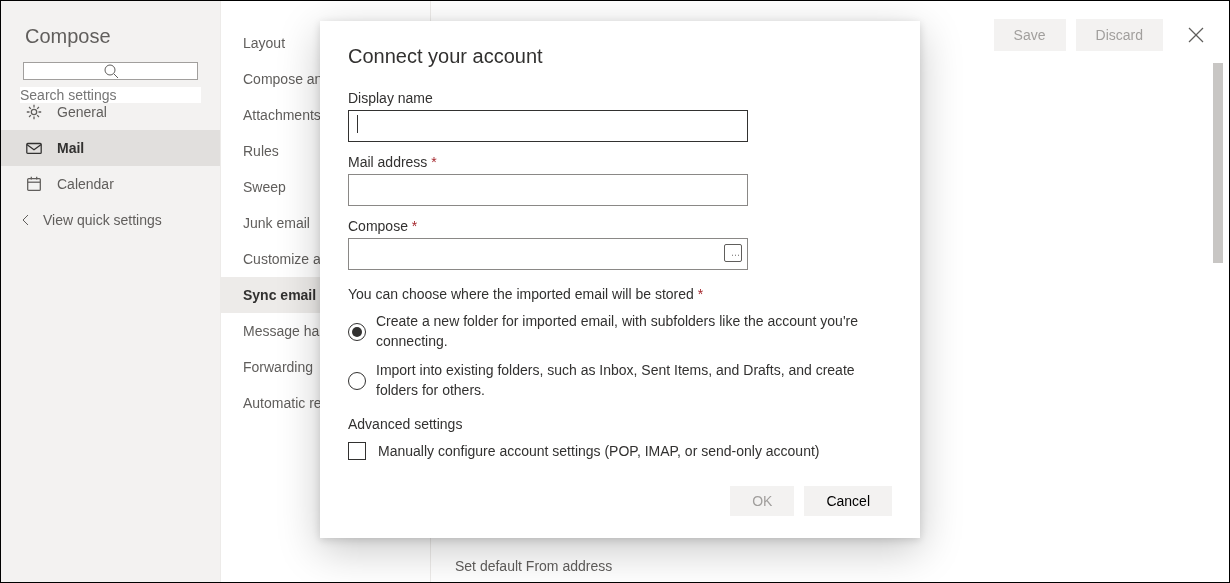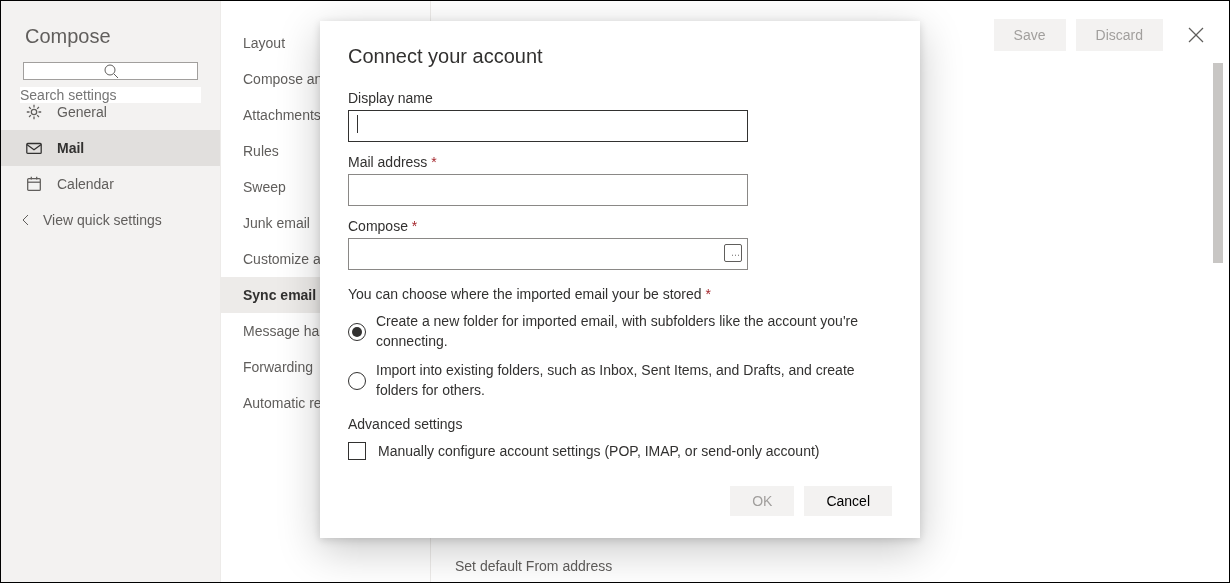--- a/index.html
+++ b/index.html
@@ -315,21 +315,21 @@
 
   <label class="field-label">
     <span>Compose</span> <span class="req">*</span>
   </label>
   <div class="pw-wrap">
     <input class="text-input light" type="password" style="width: 100%;">
     <div class="pw-icon">⋯</div>
   </div>
 
   <p class="helper">
-    <span>You can choose where the imported email your be stored</span> <span class="req">*</span>
+    <span>You can choose where the imported email will be stored</span> <span class="req">*</span>
   </p>
 
   <div class="radio-row">
     <div class="radio checked"></div>
     <div class="radio-label">Create a new folder for imported email, with subfolders like the account you're connecting.</div>
   </div>
   <div class="radio-row">
     <div class="radio"></div>
     <div class="radio-label">Import into existing folders, such as Inbox, Sent Items, and Drafts, and create folders for others.</div>
   </div>

